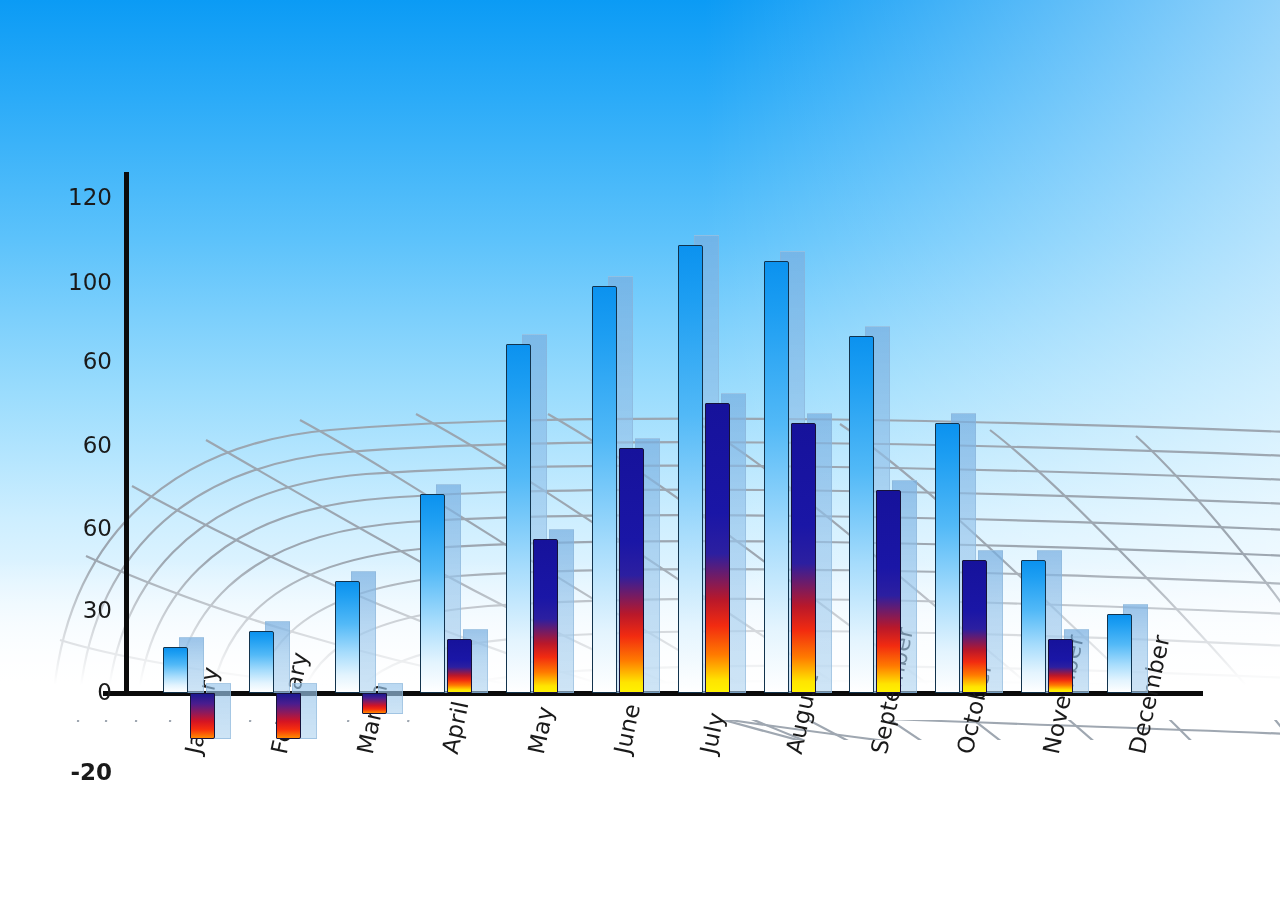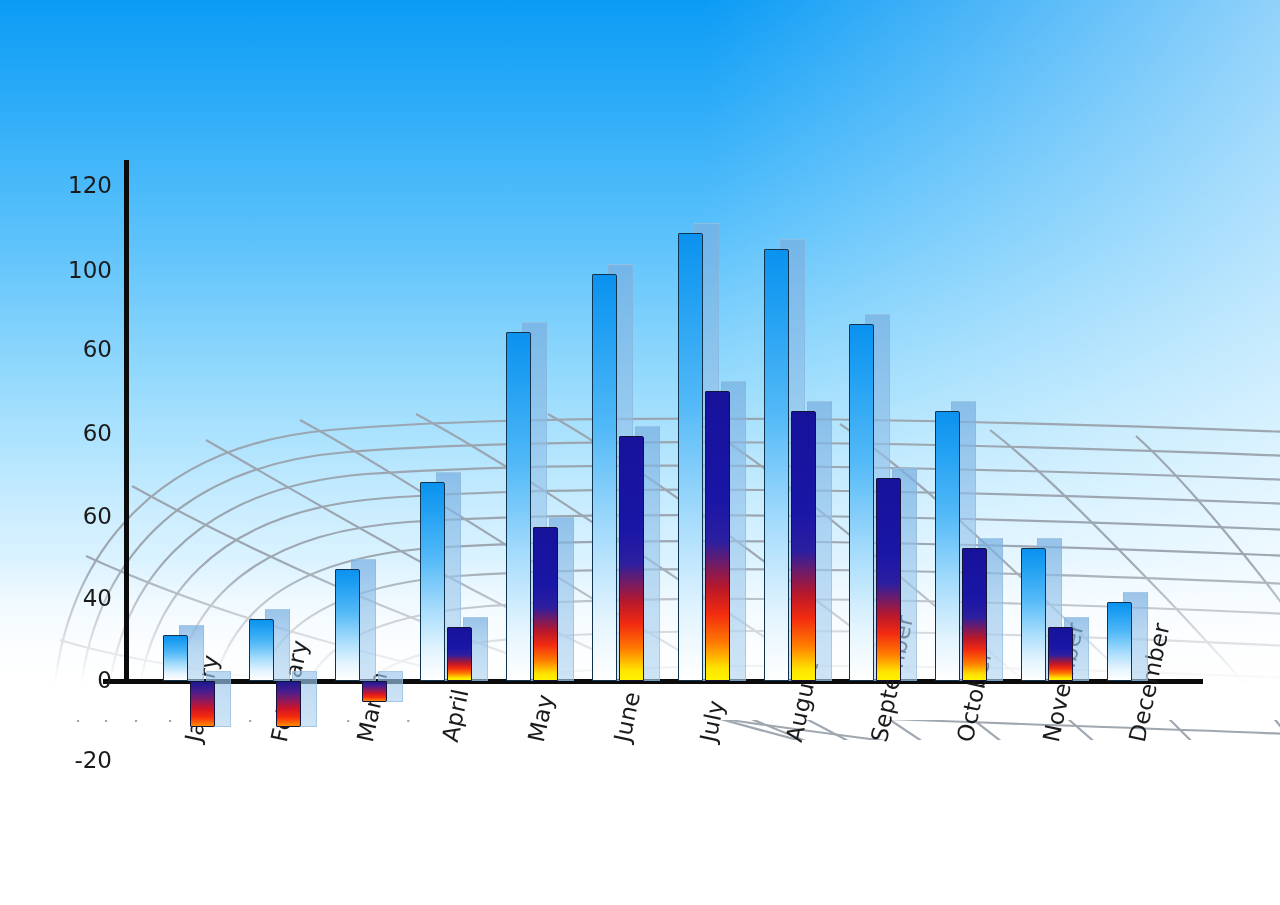--- a/index.html
+++ b/index.html
@@ -22,21 +22,21 @@
   }
   .sky-fade{
     position:absolute;left:0;top:560px;width:1280px;height:160px;
     background:linear-gradient(to bottom,rgba(255,255,255,0) 0%,rgba(255,255,255,1) 78%);
   }
 
   
   .grid{position:absolute;left:0;top:0;width:1280px;height:905px;pointer-events:none;}
 
   
-  .plot{position:absolute;left:0;top:4px;width:1280px;height:671px;}
+  .plot{position:absolute;left:0;top:16px;width:1280px;height:671px;}
 
   
   .yaxis{
     position:absolute;left:124px;top:156px;width:5px;height:520px;
     background:#0b0b0b;
   }
   .zeroline{
     position:absolute;left:103px;top:675px;width:1100px;height:5px;background:#0b0b0b;
   }
   .ytick{
@@ -143,23 +143,23 @@
 
     <div class="yaxis"></div>
     <div class="zeroline"></div>
 
     <div class="yticks">
       <div class="ytick" style="top:170px;">120</div>
       <div class="ytick" style="top:255px;">100</div>
       <div class="ytick" style="top:334px;">60</div>
       <div class="ytick" style="top:418px;">60</div>
       <div class="ytick" style="top:501px;">60</div>
-      <div class="ytick" style="top:583px;">40</div>
+      <div class="ytick" style="top:583px;">30</div>
       <div class="ytick" style="top:665px;">0</div>
-      <div class="ytick" style="top:745px;">-20</div>
+      <div class="ytick" style="top:745px;font-weight:bold;">-20</div>
     </div>
 
     <div class="bars">
         <div class="bar ghost" style="left: 179px; top: 621.35px; width: 25px; height: 55.65px; z-index: 2;"></div>
         <div class="bar blue" title="January: 11" style="left: 163px; top: 631.35px; width: 25px; height: 45.65px; z-index: 5;"></div>
         <div class="bar ghost-neg" style="left: 206px; top: 667px; width: 25px; height: 55.65px; z-index: 3;"></div>
         <div class="bar hotneg" title="January: -11" style="left: 190px; top: 677px; width: 25px; height: 45.65px; z-index: 6;"></div>
         <div class="bar ghost" style="left: 264.8px; top: 604.75px; width: 25px; height: 72.25px; z-index: 2;"></div>
         <div class="bar blue" title="February: 15" style="left: 248.8px; top: 614.75px; width: 25px; height: 62.25px; z-index: 5;"></div>
         <div class="bar ghost-neg" style="left: 291.8px; top: 667px; width: 25px; height: 55.65px; z-index: 3;"></div>

